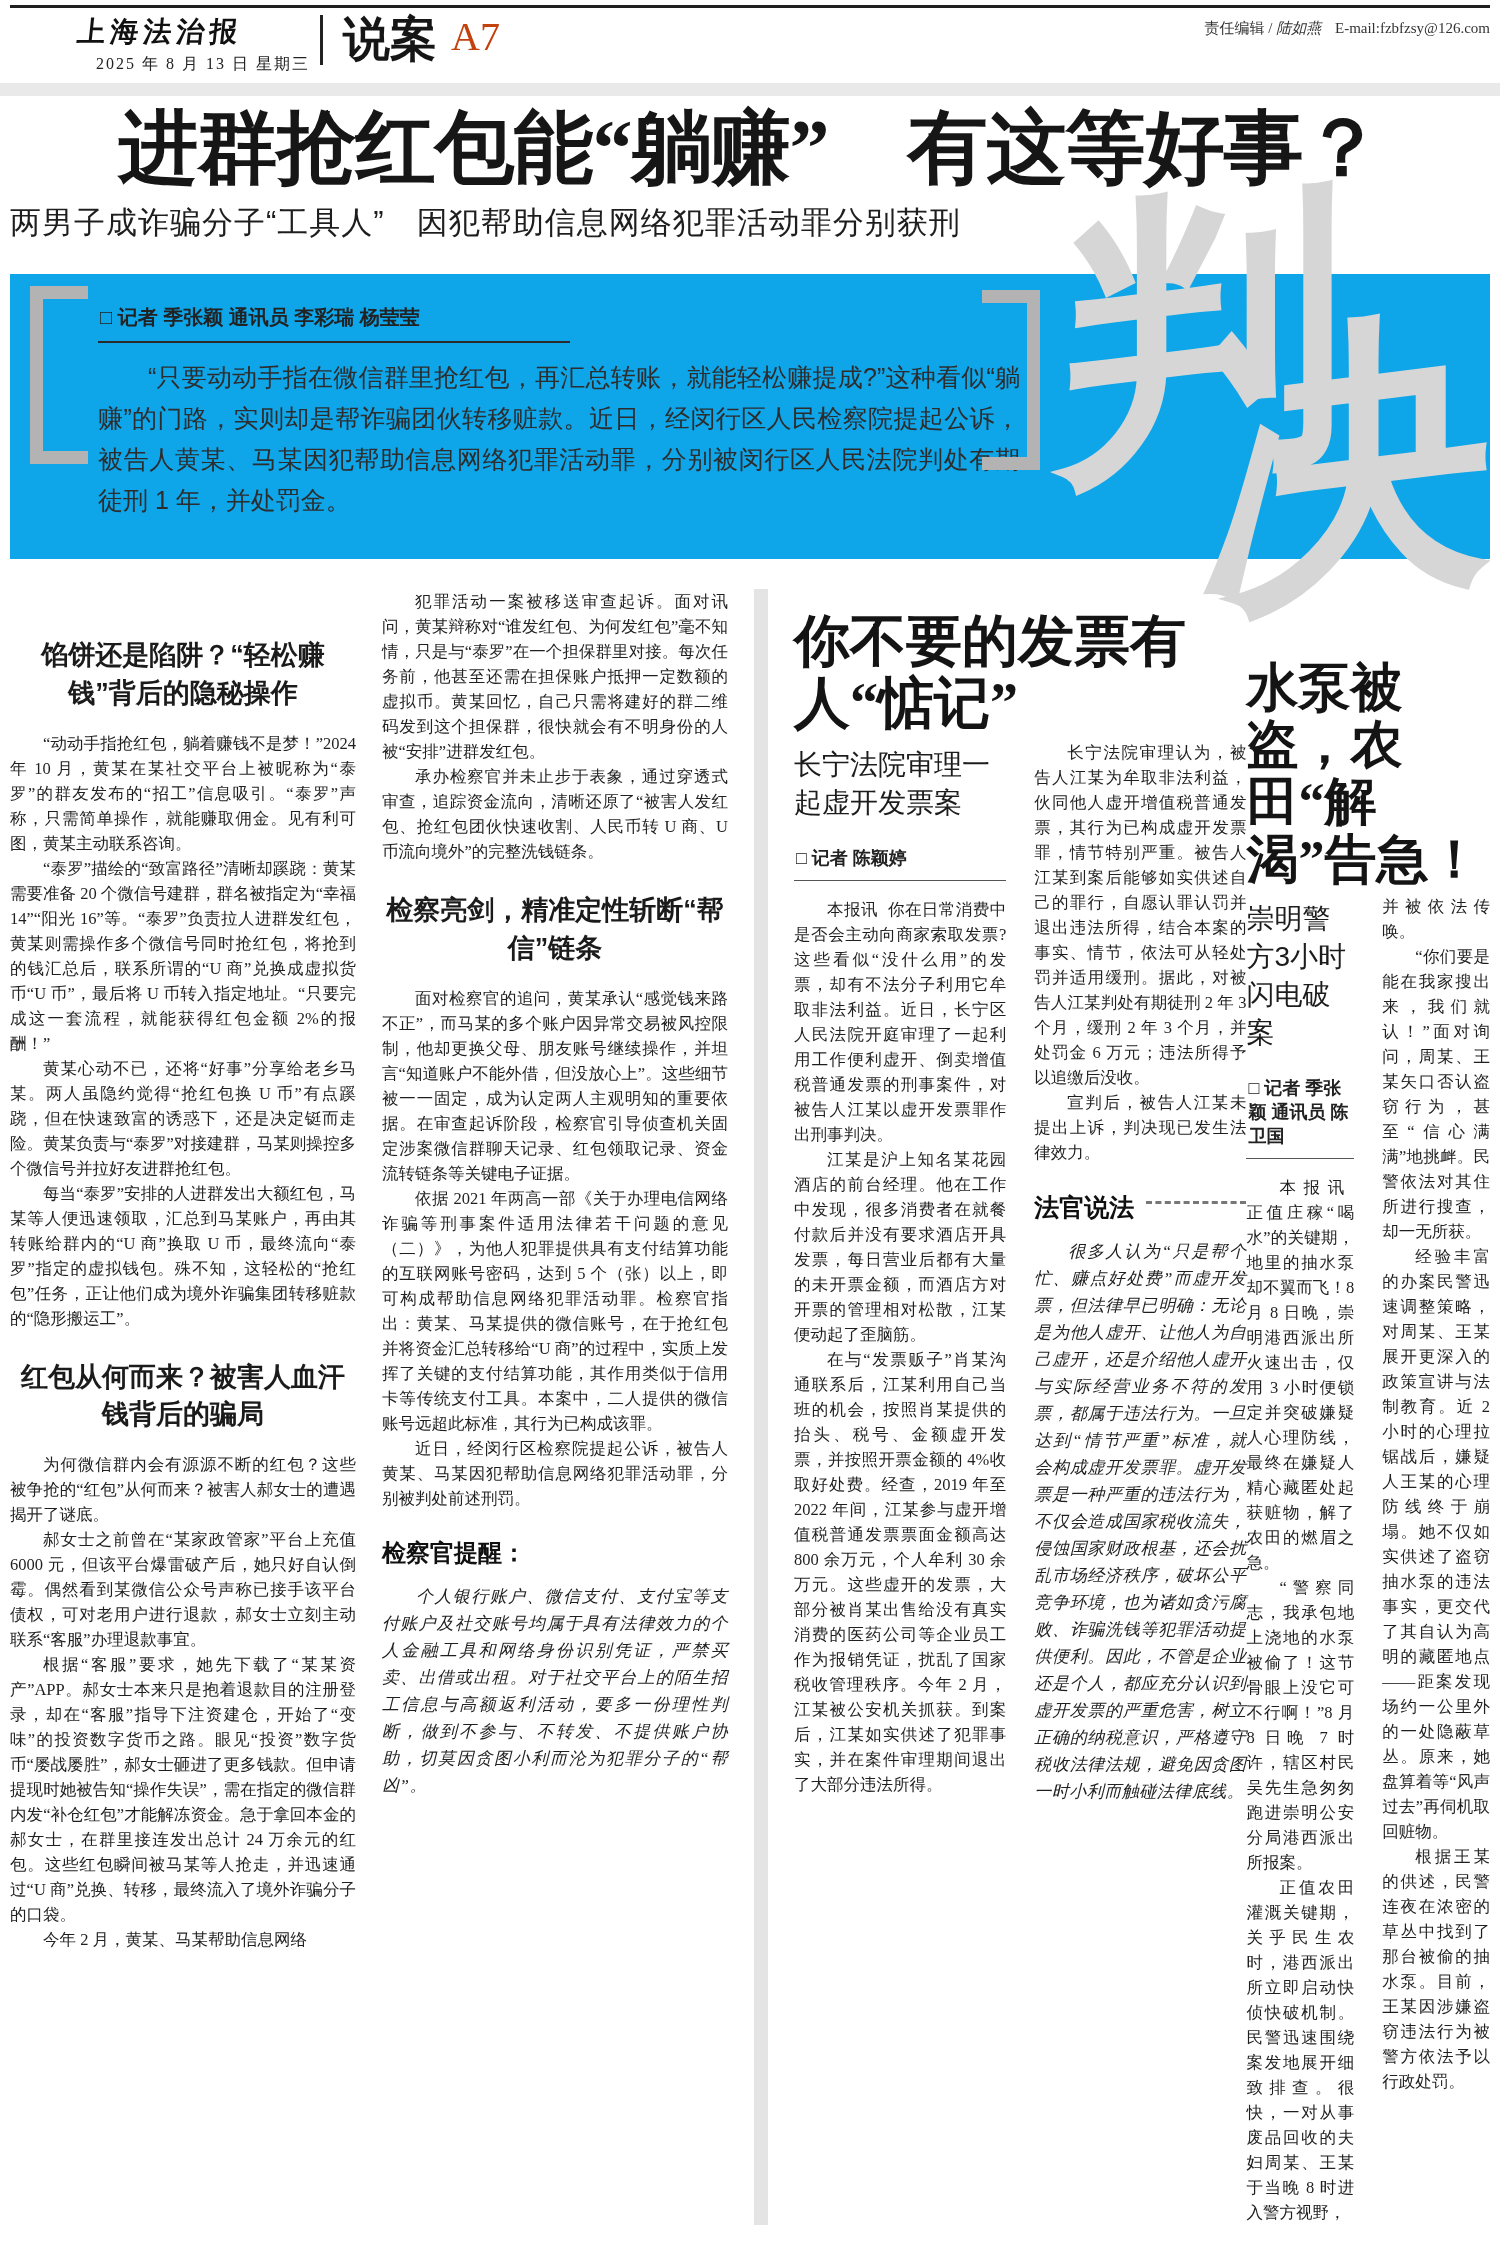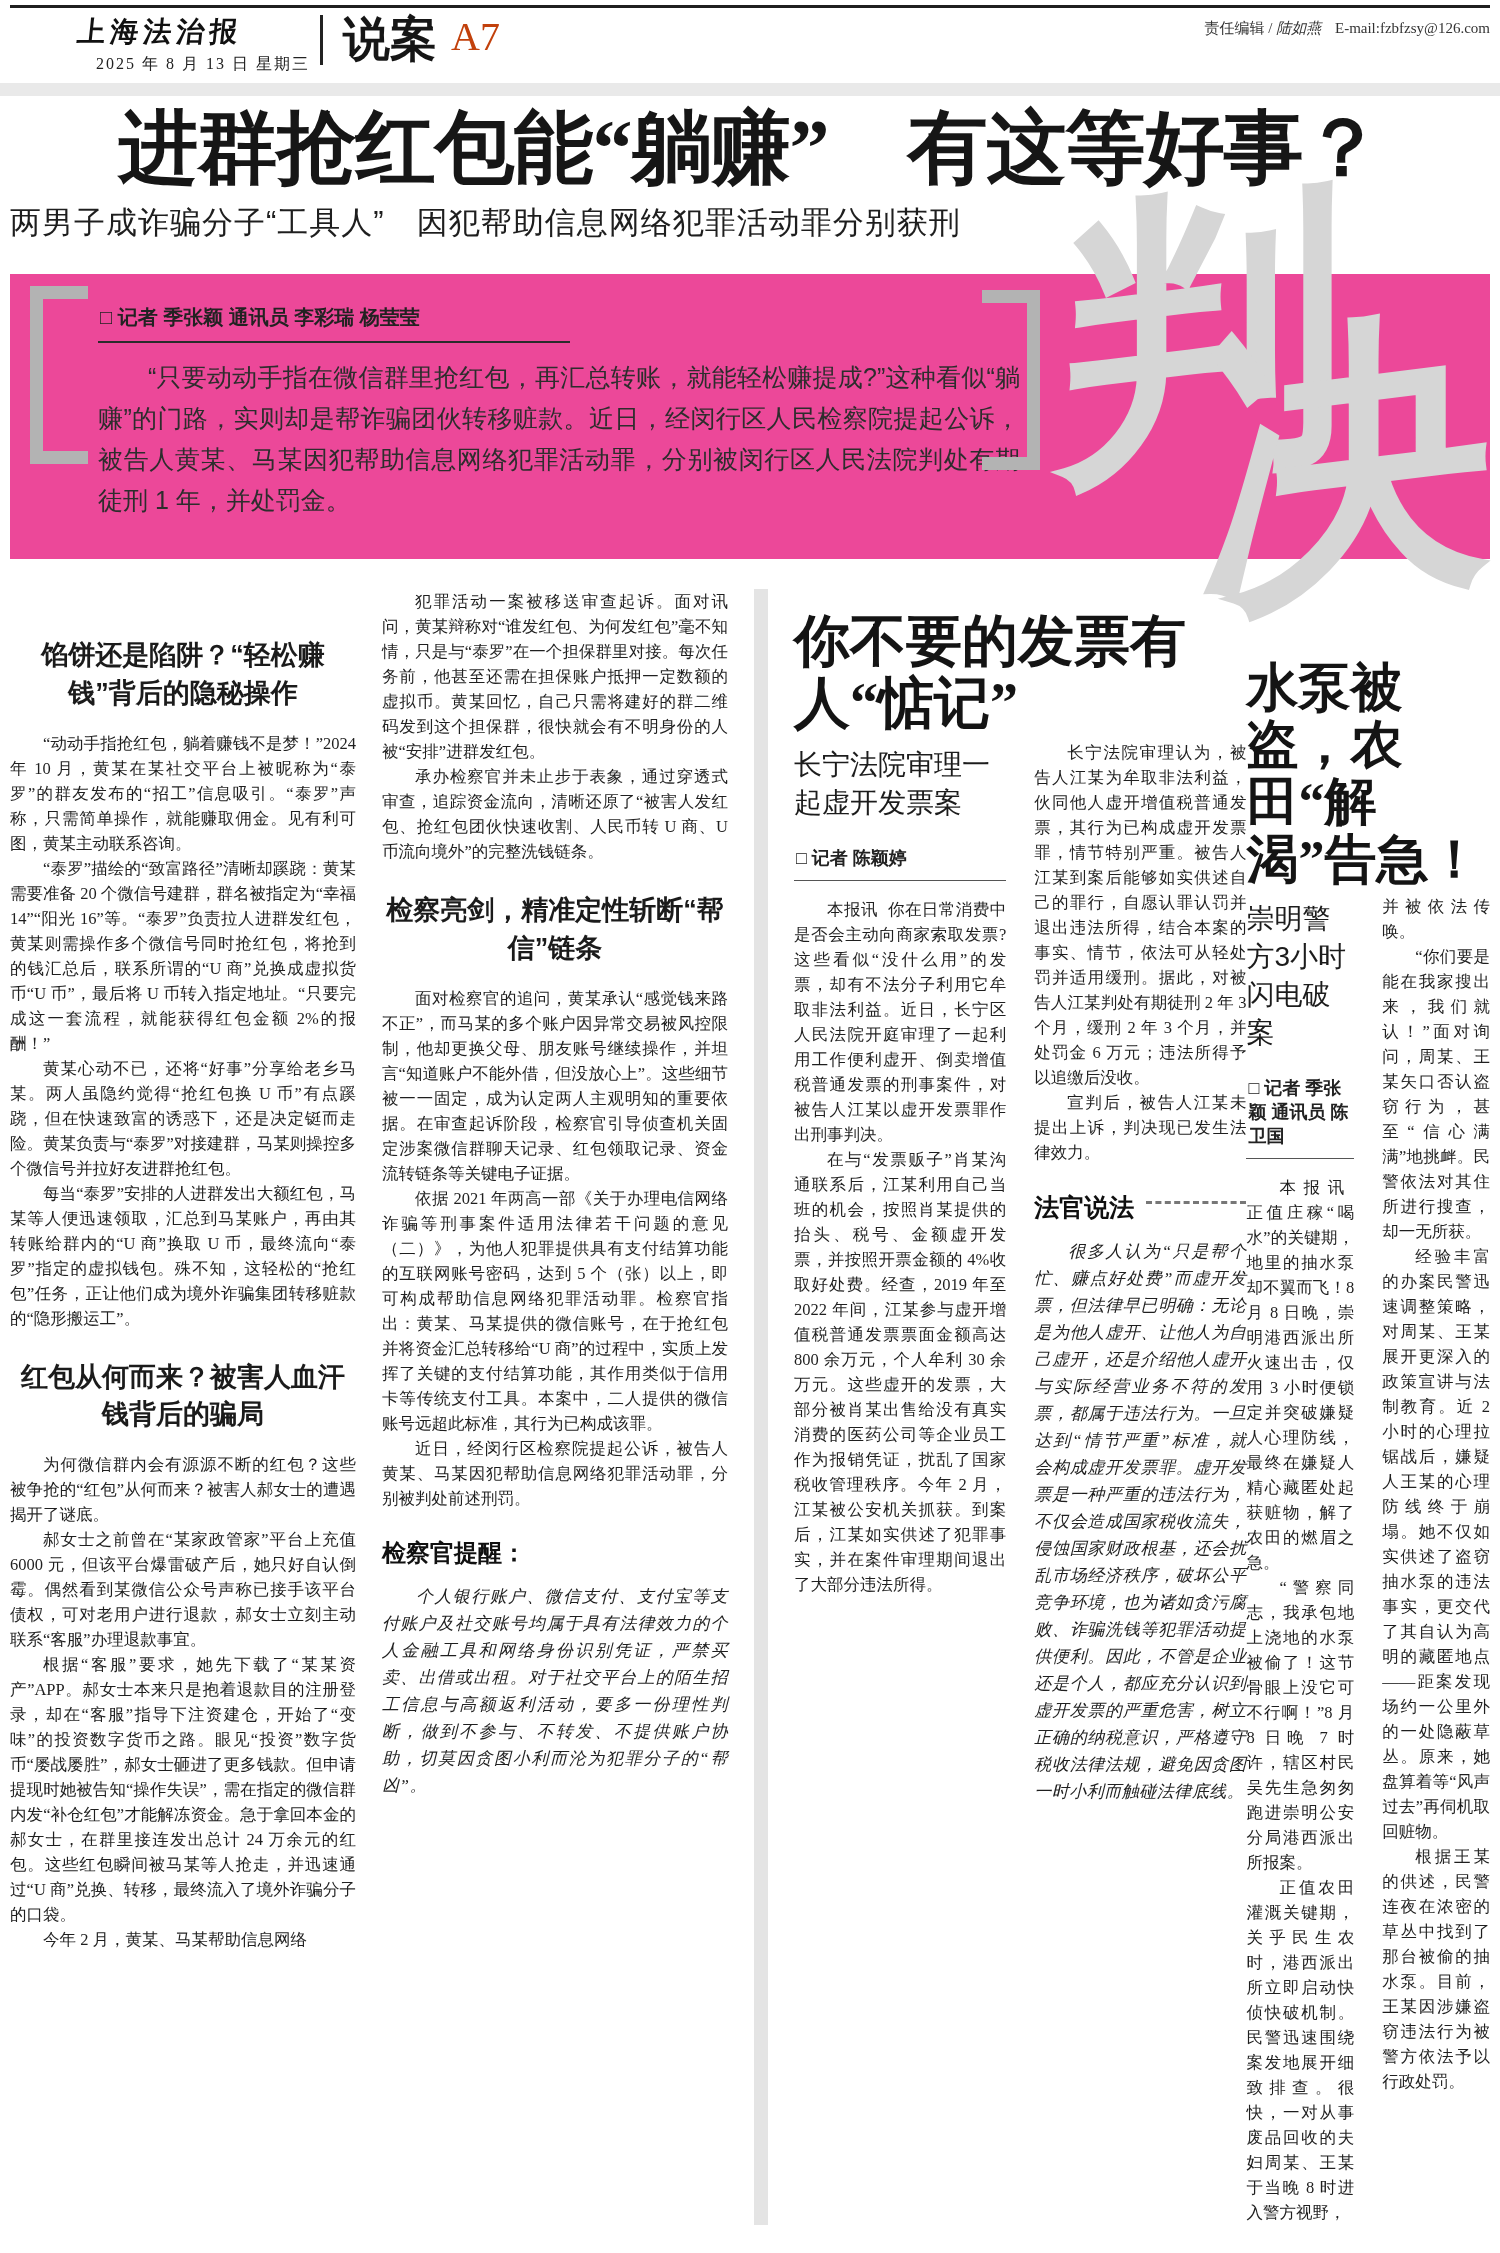--- a/index.html
+++ b/index.html
@@ -15,21 +15,21 @@
   .section-title{font-size:47px;font-weight:900;font-family:"Liberation Sans","DejaVu Sans",sans-serif;line-height:1.1;color:#161616;}
   .page-number{font-size:40px;color:#c2410c;margin-left:14px;line-height:1.2;}
   .editor-info{margin-left:auto;font-size:15px;padding-top:6px;color:#333;white-space:nowrap;}
   .editor-info .name{font-style:italic;margin-right:10px;}
   .grayband{height:13px;background:#e9e9e9;margin:4px -10px 0;}
   
   .mainhead{font-size:80px;font-weight:900;line-height:1.05;margin:10px 0 8px;color:#161616;letter-spacing:-1px;text-align:center;}
   .deck{font-size:31px;font-family:"Liberation Sans","DejaVu Sans",sans-serif;font-weight:500;letter-spacing:1px;margin:12px 0 30px;color:#1e1e1e;}
   
   .leadwrap{position:relative;margin:18px 0 30px;}
-  .leadbox{background:#ec4899;position:relative;padding:30px 470px 38px 88px;box-sizing:border-box;width:1480px;}
+  .leadbox{background:#0ea5e9;position:relative;padding:30px 470px 38px 88px;box-sizing:border-box;width:1480px;}
   .bracket{position:absolute;box-sizing:border-box;}
   .bracket-left{left:20px;top:12px;width:58px;height:178px;border-left:13px solid #b3b3b3;border-top:13px solid #b3b3b3;border-bottom:13px solid #b3b3b3;}
   .bracket-right{left:972px;top:16px;width:58px;height:180px;border-right:13px solid #b3b3b3;border-top:13px solid #b3b3b3;border-bottom:13px solid #b3b3b3;}
   .lead-byline{font-family:"Liberation Sans","DejaVu Sans",sans-serif;font-size:20px;font-weight:600;display:inline-block;border-bottom:2px solid #2b2b2b;padding:0 150px 10px 2px;color:#222;}
   .leadtext{font-family:"Liberation Sans","DejaVu Sans",sans-serif;font-size:25px;line-height:41px;text-indent:2em;text-align:justify;color:#2d2d2d;margin-top:14px;}
   .watermark{position:absolute;top:-85px;right:-4px;width:440px;height:440px;color:#d6d6d6;pointer-events:none;z-index:2;}
   .wm{position:absolute;font-size:295px;line-height:1;font-weight:700;transform:rotate(-7deg) skewX(-7deg);}
   .wm1{left:0;top:0;}
   .wm2{right:0;top:130px;}
   
@@ -122,20 +122,21 @@
 
     <section class="rightregion">
 
       <article>
         <h2 class="art2-head">你不要的发票有人“惦记”</h2>
         <div class="two">
           <div class="bodycol">
             <div class="kicker">长宁法院审理一起虚开发票案</div>
             <div class="byline2">□ 记者 陈颖婷</div>
             <p><b class="dateline">本报讯</b><span>你在日常消费中是否会主动向商家索取发票?这些看似“没什么用”的发票，却有不法分子利用它牟取非法利益。近日，长宁区人民法院开庭审理了一起利用工作便利虚开、倒卖增值税普通发票的刑事案件，对被告人江某以虚开发票罪作出刑事判决。</span></p>
+            <p>江某是沪上知名某花园酒店的前台经理。他在工作中发现，很多消费者在就餐付款后并没有要求酒店开具发票，每日营业后都有大量的未开票金额，而酒店方对开票的管理相对松散，江某便动起了歪脑筋。</p>
             <p>在与“发票贩子”肖某沟通联系后，江某利用自己当班的机会，按照肖某提供的抬头、税号、金额虚开发票，并按照开票金额的 4%收取好处费。经查，2019 年至 2022 年间，江某参与虚开增值税普通发票票面金额高达 800 余万元，个人牟利 30 余万元。这些虚开的发票，大部分被肖某出售给没有真实消费的医药公司等企业员工作为报销凭证，扰乱了国家税收管理秩序。今年 2 月，江某被公安机关抓获。到案后，江某如实供述了犯罪事实，并在案件审理期间退出了大部分违法所得。</p>
           </div>
           <div class="bodycol">
             <p>长宁法院审理认为，被告人江某为牟取非法利益，伙同他人虚开增值税普通发票，其行为已构成虚开发票罪，情节特别严重。被告人江某到案后能够如实供述自己的罪行，自愿认罪认罚并退出违法所得，结合本案的事实、情节，依法可从轻处罚并适用缓刑。据此，对被告人江某判处有期徒刑 2 年 3 个月，缓刑 2 年 3 个月，并处罚金 6 万元；违法所得予以追缴后没收。</p>
             <p>宣判后，被告人江某未提出上诉，判决现已发生法律效力。</p>
             <div class="judge-row">
               <span class="judge-label">法官说法</span>
               <span class="dashes"></span>
             </div>
             <p class="kai">很多人认为“只是帮个忙、赚点好处费”而虚开发票，但法律早已明确：无论是为他人虚开、让他人为自己虚开，还是介绍他人虚开与实际经营业务不符的发票，都属于违法行为。一旦达到“情节严重”标准，就会构成虚开发票罪。虚开发票是一种严重的违法行为，不仅会造成国家税收流失，侵蚀国家财政根基，还会扰乱市场经济秩序，破坏公平竞争环境，也为诸如贪污腐败、诈骗洗钱等犯罪活动提供便利。因此，不管是企业还是个人，都应充分认识到虚开发票的严重危害，树立正确的纳税意识，严格遵守税收法律法规，避免因贪图一时小利而触碰法律底线。</p>

